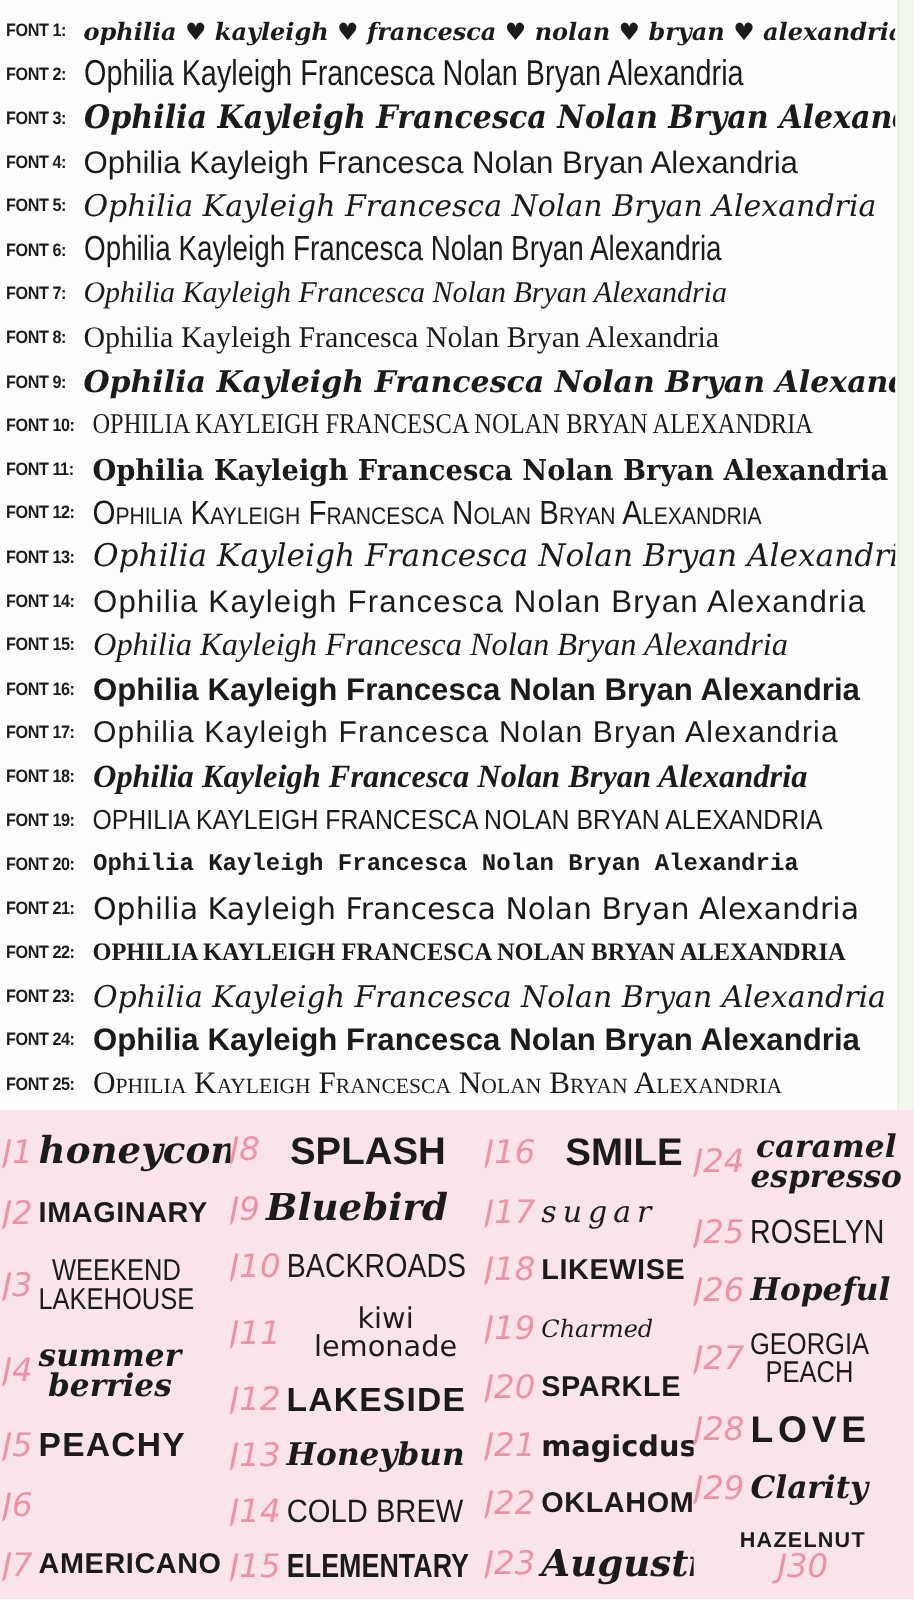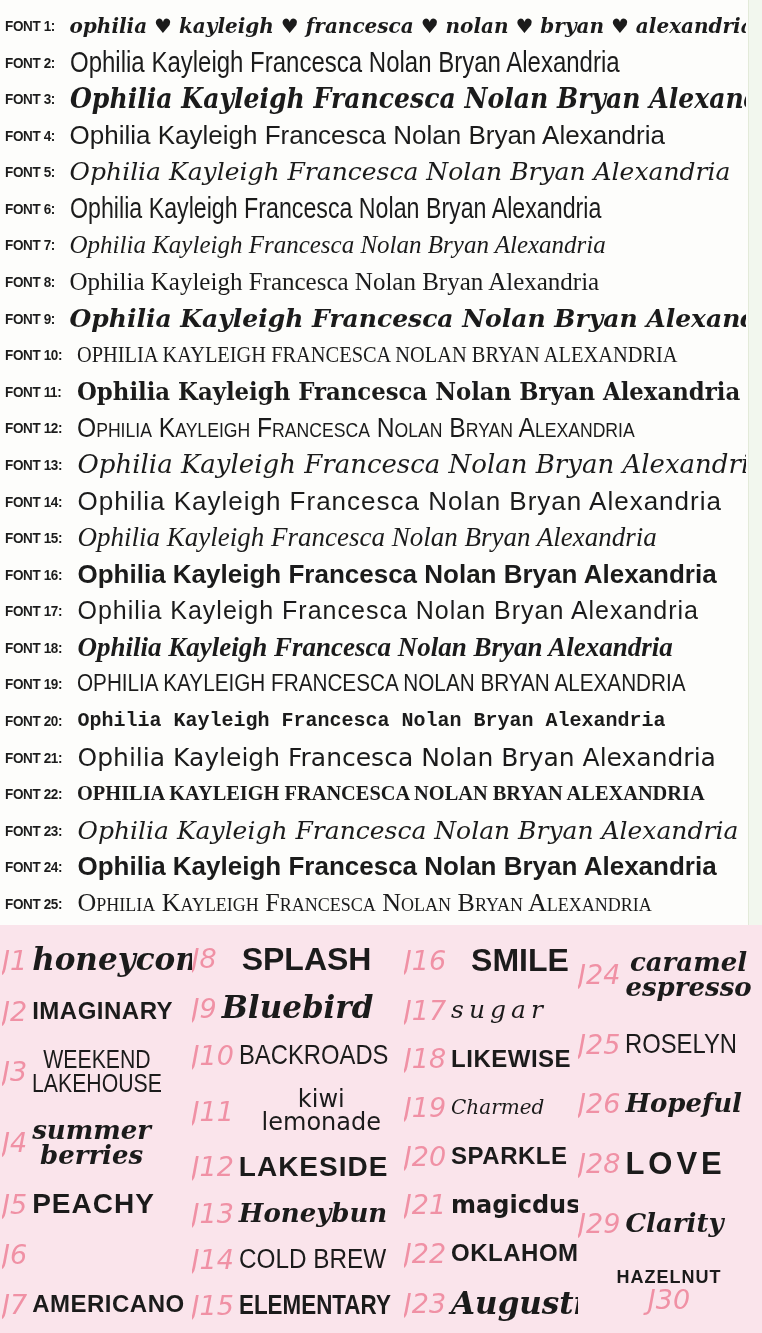--- a/index.html
+++ b/index.html
@@ -303,20 +303,25 @@
         </div>
         <div class="j-entry">
           <span class="j-label">J25</span>
           <span class="j-name tall-caps-lg">ROSELYN</span>
         </div>
         <div class="j-entry">
           <span class="j-label">J26</span>
           <span class="j-name script-lg">Hopeful</span>
         </div>
         <div class="j-entry">
+          <span class="j-label">J27</span>
+          <span class="j-name tall-caps">GEORGIA
+PEACH</span>
+        </div>
+        <div class="j-entry">
           <span class="j-label">J28</span>
           <span class="j-name heavy-spaced">LOVE</span>
         </div>
         <div class="j-entry">
           <span class="j-label">J29</span>
           <span class="j-name script-lg">Clarity</span>
         </div>
         <div class="j-entry label-below">
           <span class="j-name heavy-sm">HAZELNUT</span>
           <span class="j-label">J30</span>

